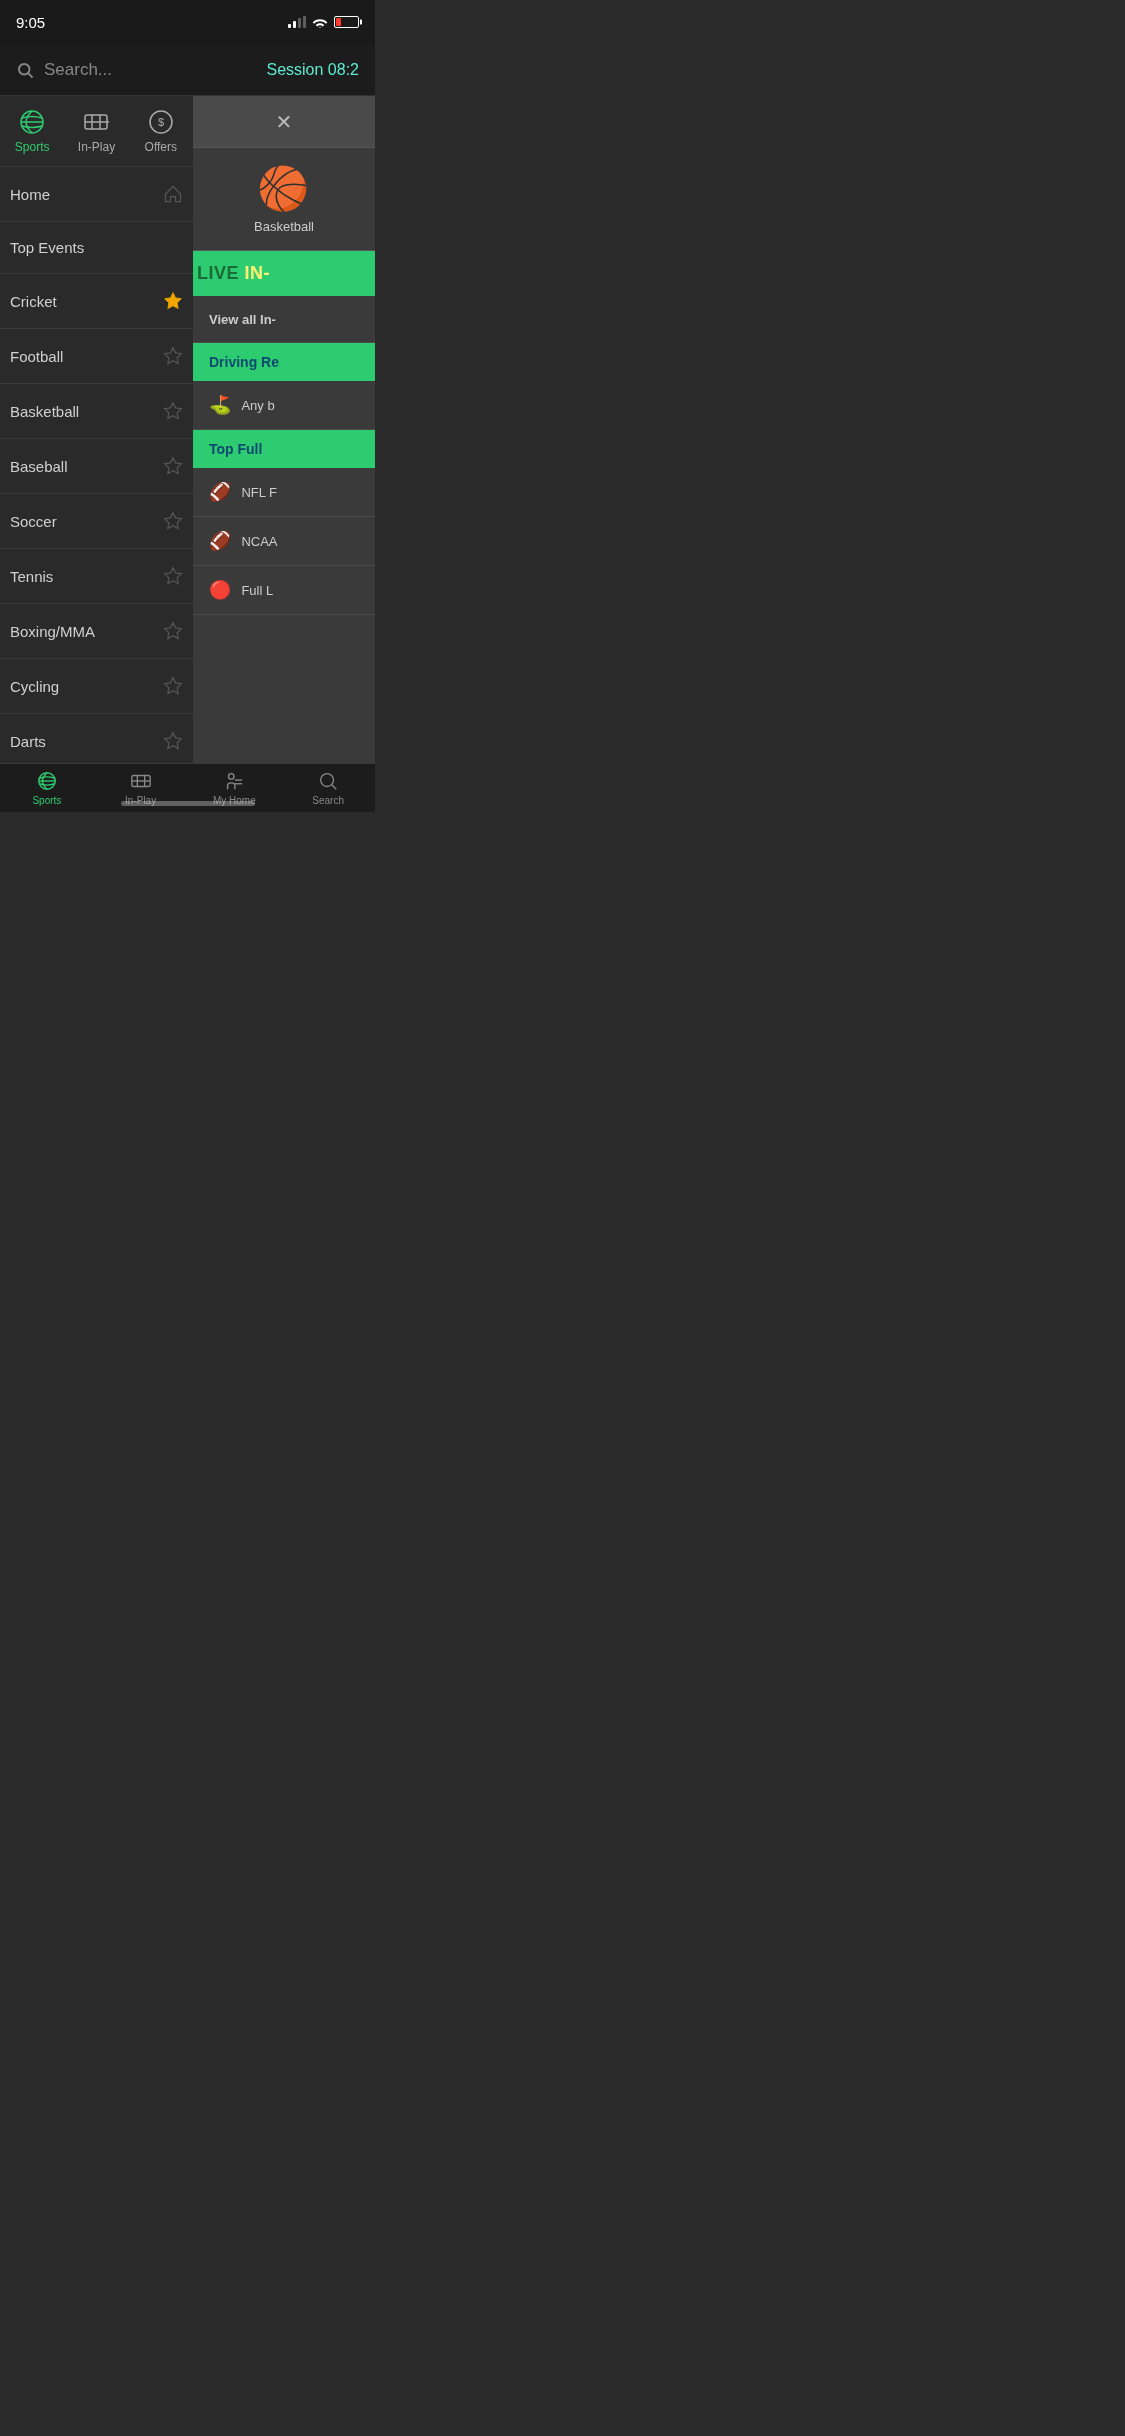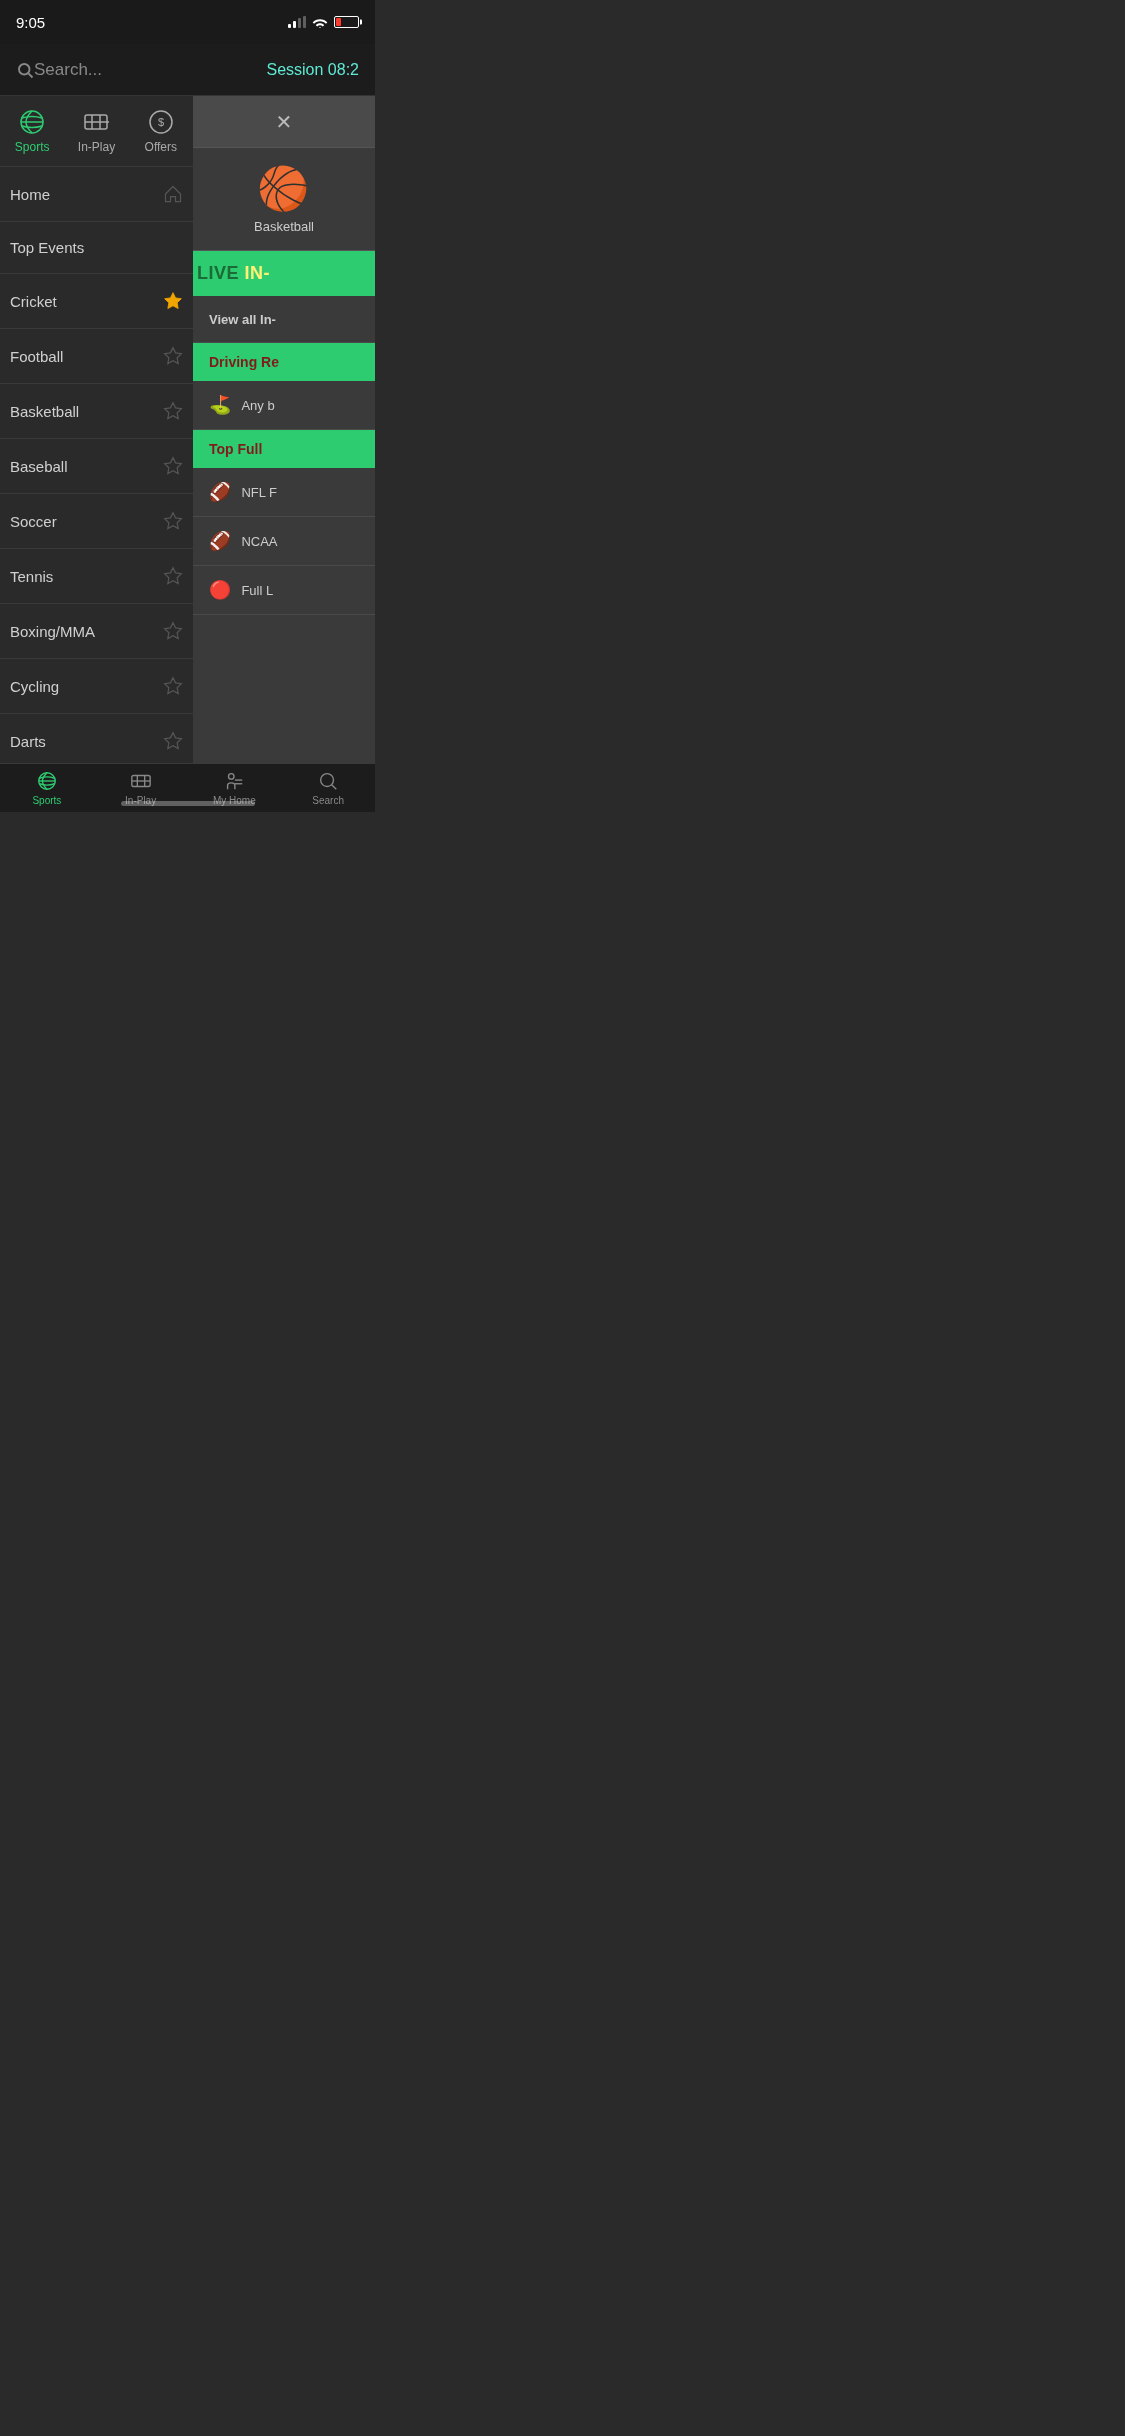--- a/index.html
+++ b/index.html
@@ -83,20 +83,21 @@
       background: #1c1c1c;
       height: 52px;
       display: flex;
       align-items: center;
       padding: 0 16px;
       border-bottom: 1px solid #333;
     }
     .search-input-wrapper {
       display: flex;
       align-items: center;
+      gap: 10px;
       flex: 1;
     }
     .search-icon-svg {
       width: 18px;
       height: 18px;
       color: #888;
     }
     .search-placeholder {
       color: #888;
       font-size: 17px;
@@ -235,21 +236,21 @@
     .right-item-label {
       color: #ccc;
       font-size: 13px;
     }
 
     .right-section-header {
       background: #2ecc71;
       padding: 10px 16px;
     }
     .right-section-header-text {
-      color: #7f1d1d;
+      color: #0c4a6e;
       font-size: 14px;
       font-weight: 700;
     }
 
     .right-sport-item {
       display: flex;
       align-items: center;
       gap: 10px;
       padding: 13px 16px;
       border-bottom: 1px solid #4a4a4a;

